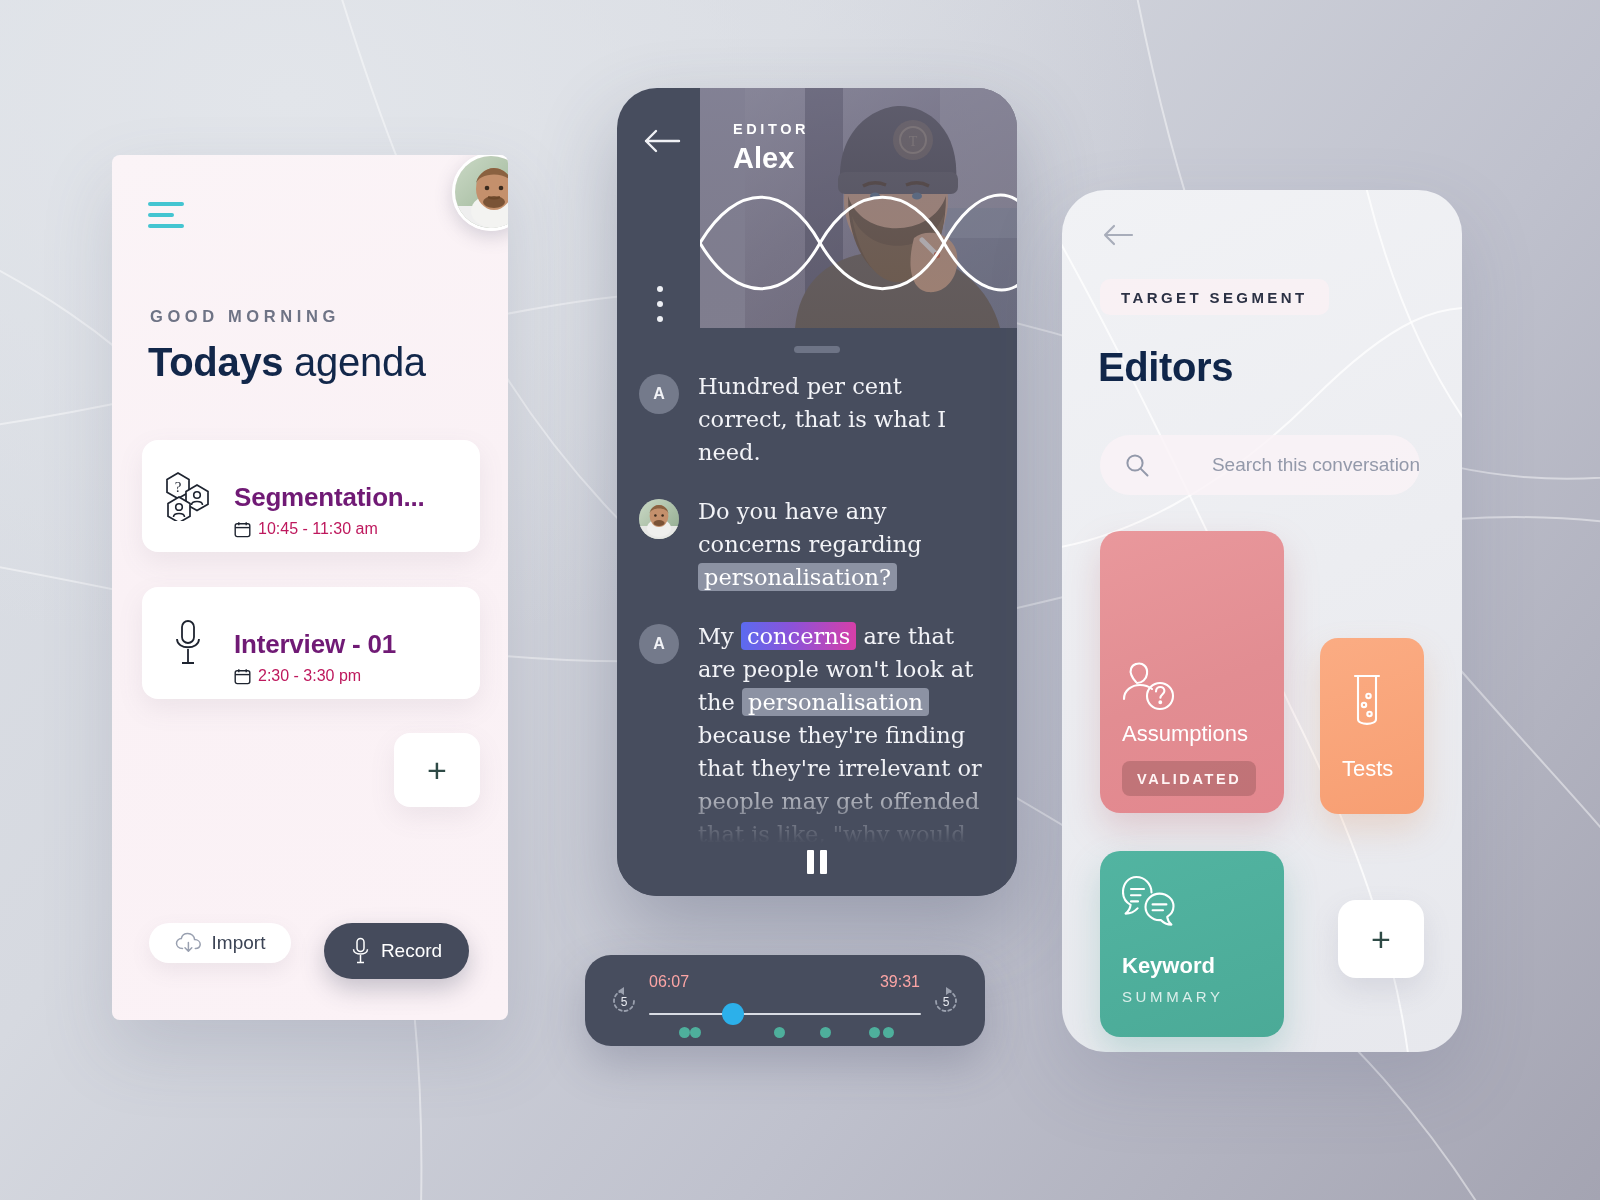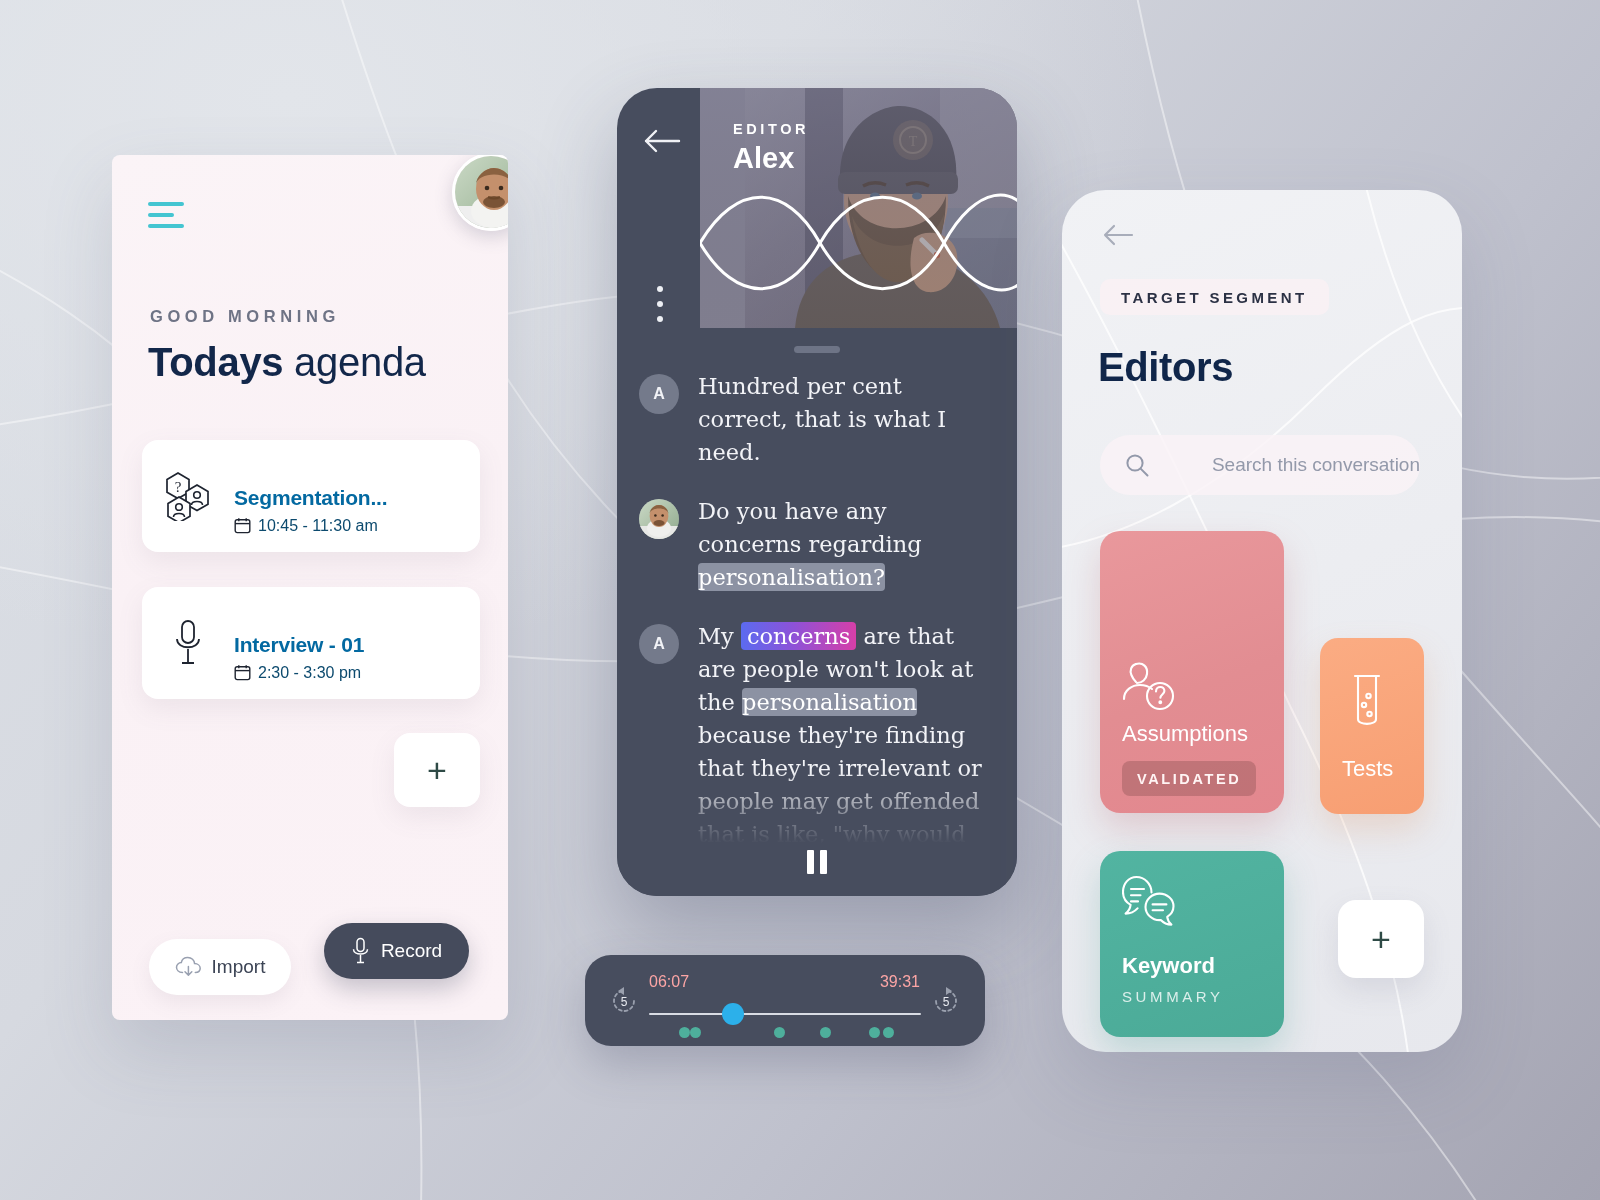--- a/index.html
+++ b/index.html
@@ -70,38 +70,37 @@
     width: 338px; height: 112px;
     background: #ffffff; border-radius: 16px;
     box-shadow: 0 10px 26px rgba(120,110,130,0.10);
     display: flex; align-items: center; cursor: pointer;
   }
   #card-segmentation { top: 285px; }
   #card-interview   { top: 432px; }
 
   .agenda-card .ic { width: 92px; display: flex; justify-content: center; align-items: center; }
   .agenda-card .txt { flex: 1; }
-  .agenda-card .ttl { font-size: 21px; font-weight: 700; color: #0369a1; letter-spacing: -0.2px; margin-top: 28px; }
-  .agenda-card .sub { display: flex; align-items: center; gap: 7px; margin-top: 7px; font-size: 16px; color: #0c4a6e; }
+  .agenda-card .ttl { font-size: 26px; font-weight: 700; color: #701a75; letter-spacing: -0.2px; margin-top: 28px; }
+  .agenda-card .sub { display: flex; align-items: center; gap: 7px; margin-top: 7px; font-size: 16px; color: #be185d; }
 
   .plus-card {
     position: absolute; left: 282px; top: 578px;
     width: 86px; height: 74px; background: #fff; border-radius: 16px;
     display: flex; align-items: center; justify-content: center;
     box-shadow: 0 10px 26px rgba(120,110,130,0.10);
     cursor: pointer;
   }
 
   .btn-import {
     position: absolute; left: 37px; top: 768px;
-    width: 142px; height: 56px; border-radius: 28px; background: #fff;
+    width: 142px; height: 40px; border-radius: 28px; background: #fff;
     display: flex; align-items: center; justify-content: center; gap: 10px;
     font-size: 19px; color: #3C4455; cursor: pointer;
     box-shadow: 0 8px 20px rgba(120,110,130,0.10);
-    margin-top: 16px;
   }
   .btn-record {
     position: absolute; left: 212px; top: 768px;
     width: 145px; height: 56px; border-radius: 28px; background: #454B5C;
     display: flex; align-items: center; justify-content: center; gap: 11px;
     font-size: 19px; color: #ffffff; cursor: pointer;
     box-shadow: 0 10px 24px rgba(60,65,90,0.28);
   }
 
   
@@ -143,21 +142,21 @@
     background: #747A8B; color: #F2F3F7;
     display: flex; align-items: center; justify-content: center;
     font-size: 16px; font-weight: 700; margin-top: 4px; overflow: hidden;
   }
   .msg-body {
     font-family: "DejaVu Serif", "Liberation Serif", serif;
     font-size: 22.5px; line-height: 33px; color: #F2F3F7;
   }
   .hl-grey {
     background: #8C92A3; color: #FFFFFF;
-    padding: 1px 0; border-radius: 4px; box-decoration-break: clone;
+    padding: 1px 6px; border-radius: 4px; box-decoration-break: clone;
     -webkit-box-decoration-break: clone;
   }
   .hl-grad {
     background: linear-gradient(90deg, #5B6BF0 0%, #8D52D8 45%, #D63FA8 100%);
     color: #FFFFFF; padding: 1px 6px; border-radius: 4px;
     box-decoration-break: clone; -webkit-box-decoration-break: clone;
   }
 
   .tr-fade {
     position: absolute; left: 0; right: 0; bottom: 0; height: 126px;

